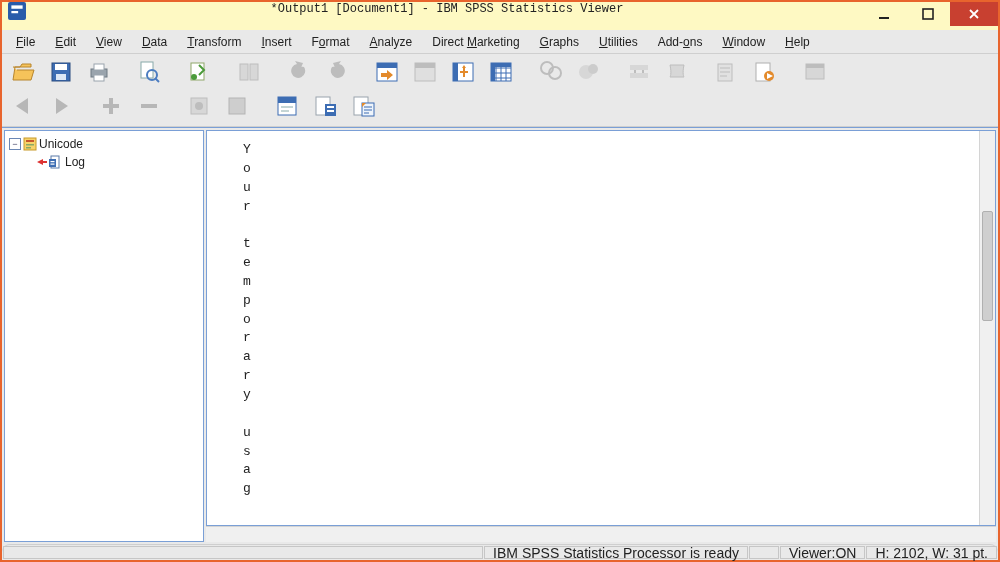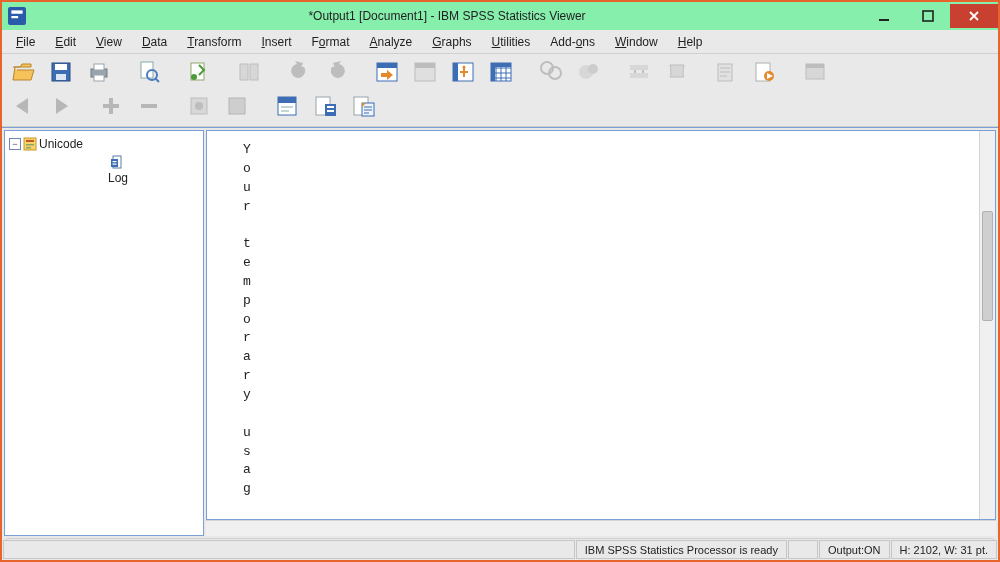--- a/index.html
+++ b/index.html
@@ -1,18 +1,18 @@
 <!DOCTYPE html>
 <html><head>
 <meta charset="utf-8">
 <style>
   * { box-sizing: border-box; margin: 0; padding: 0; }
   body { font-family: "Segoe UI", Tahoma, sans-serif; font-size: 12px; width: 1000px; height: 562px; overflow: hidden; background: #e8642d; }
   .window { width: 1000px; height: 562px; display: flex; flex-direction: column; border: 2px solid #e8642d; }
-  .titlebar { height: 28px; background: #86efac; display: flex; align-items: center; color: #222; }
+  .titlebar { height: 28px; background: #fef9c3; display: flex; align-items: flex-start; color: #222; font-family: Liberation Mono, monospace; }
   .titlebar .app-ico { width: 18px; height: 18px; background: #2a5caa; margin: 0 6px; border-radius: 2px; display:flex; align-items:center; justify-content:center; color:#fff; font-size:10px; }
   .titlebar .title { flex: 1; text-align: center; font-size: 12px; color: #222; }
   .titlebar .win-controls { display: flex; }
   .titlebar .win-btn { width: 44px; height: 24px; display: flex; align-items: center; justify-content: center; color: #222; cursor: pointer; }
   .titlebar .win-btn.close { background: #c84030; color: #fff; width: 48px; }
   .titlebar .win-btn svg { width: 12px; height: 12px; }
 
   .chrome-inner { flex: 1; display: flex; flex-direction: column; background: #e9e9e9; min-height: 0; }
 
   .menubar { height: 24px; background: #e9e9e9; border-bottom: 1px solid #cfcfcf; display: flex; align-items: stretch; padding: 0 4px; }
@@ -35,24 +35,24 @@
   .pane-main .content-col span { display:block; }
 
   .scroll-v { width: 16px; background: #f0f0f0; border-left: 1px solid #d4d4d4; display:flex; flex-direction:column; }
   .scroll-v .track { flex:1; background: #f0f0f0; position: relative; }
   .scroll-v .thumb { position:absolute; left:2px; right:2px; top: 80px; height: 110px; background:#cfcfcf; border:1px solid #b0b0b0; border-radius:2px; }
 
   .tree { padding: 4px 4px; font-size: 12px; color: #222; }
   .tree-row { display:flex; align-items:center; gap:2px; height: 18px; cursor: pointer; }
   .tree-exp { width: 12px; height: 12px; border: 1px solid #6b87b5; display:flex; align-items:center; justify-content:center; font-size: 9px; color:#446; background:#fff; }
   .tree-ico { width: 14px; height: 14px; display:flex; align-items:center; justify-content:center; }
-  .tree-child { padding-left: 28px; flex-direction: column; }
+  .tree-child { padding-left: 28px; }
   .tree-arrow { width:10px; height:10px; }
 
-  .statusbar { height: 22px; background: #e9e9e9; border-top: 1px solid #cfcfcf; display:flex; align-items: stretch; font-size: 11px; color:#222;border-radius:8px; }
+  .statusbar { height: 16px; background: #e9e9e9; border-top: 1px solid #cfcfcf; display:flex; align-items: stretch; font-size: 14px; color:#222;border-radius:8px; }
   .statusbar .spacer { flex:1; border: 1px solid #c6c6c6; margin:1px; }
   .statusbar .cell { border: 1px solid #c6c6c6; margin: 1px 1px 1px 0; padding: 2px 8px; display:flex; align-items:center; white-space:nowrap; }
 
   .scroll-h { height: 16px; background:#f0f0f0; border-top:1px solid #d4d4d4; }
 </style>
 </head>
 <body>
 
 <div class="window">
 
@@ -103,20 +103,23 @@
           <span><span class="underline">T</span>ransform</span>
         </div>
       <div class="menu-item">
           <span><span class="underline">I</span>nsert</span>
         </div>
       <div class="menu-item">
           <span>F<span class="underline">o</span>rmat</span>
         </div>
       <div class="menu-item">
           <span><span class="underline">A</span>nalyze</span>
+        </div>
+      <div class="menu-item">
+          <span>Direct <span class="underline">M</span>arketing</span>
         </div>
       <div class="menu-item">
           <span><span class="underline">G</span>raphs</span>
         </div>
       <div class="menu-item">
           <span><span class="underline">U</span>tilities</span>
         </div>
       <div class="menu-item">
           <span>Add-<span class="underline">o</span>ns</span>
         </div>
@@ -370,18 +373,18 @@
           </div>
         </div>
         <div class="scroll-h"></div>
       </div>
     </div>
 
     <div class="statusbar">
       <div class="spacer"></div>
       <div class="cell">IBM SPSS Statistics Processor is ready</div>
       <div class="cell" style="width:30px"></div>
-      <div class="cell">Output:ON</div>
+      <div class="cell">Viewer:ON</div>
       <div class="cell">H: 2102, W: 31 pt.</div>
     </div>
 
   </div>
 </div>
 
 </body></html>

